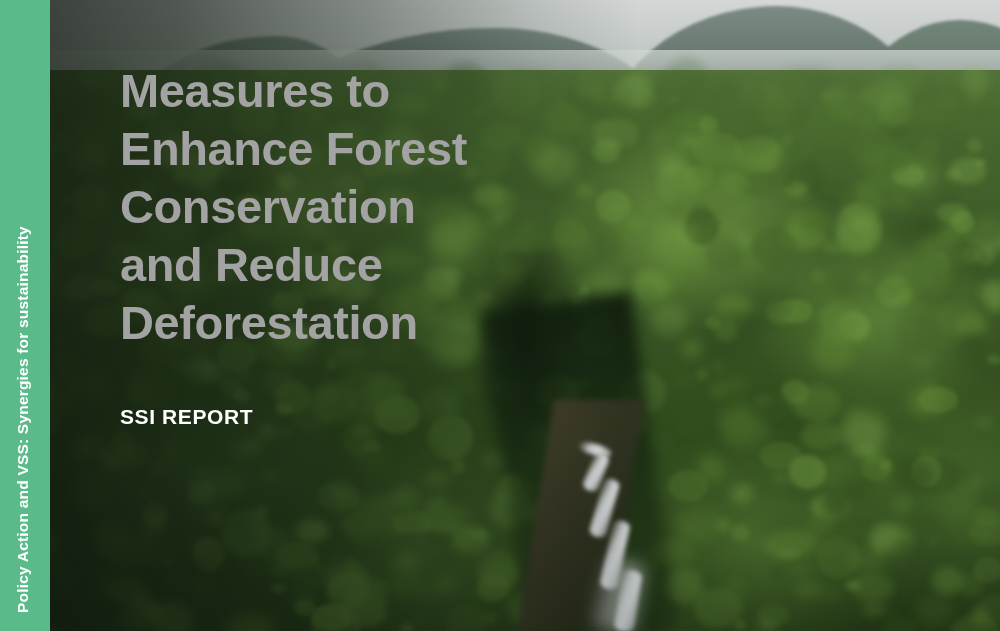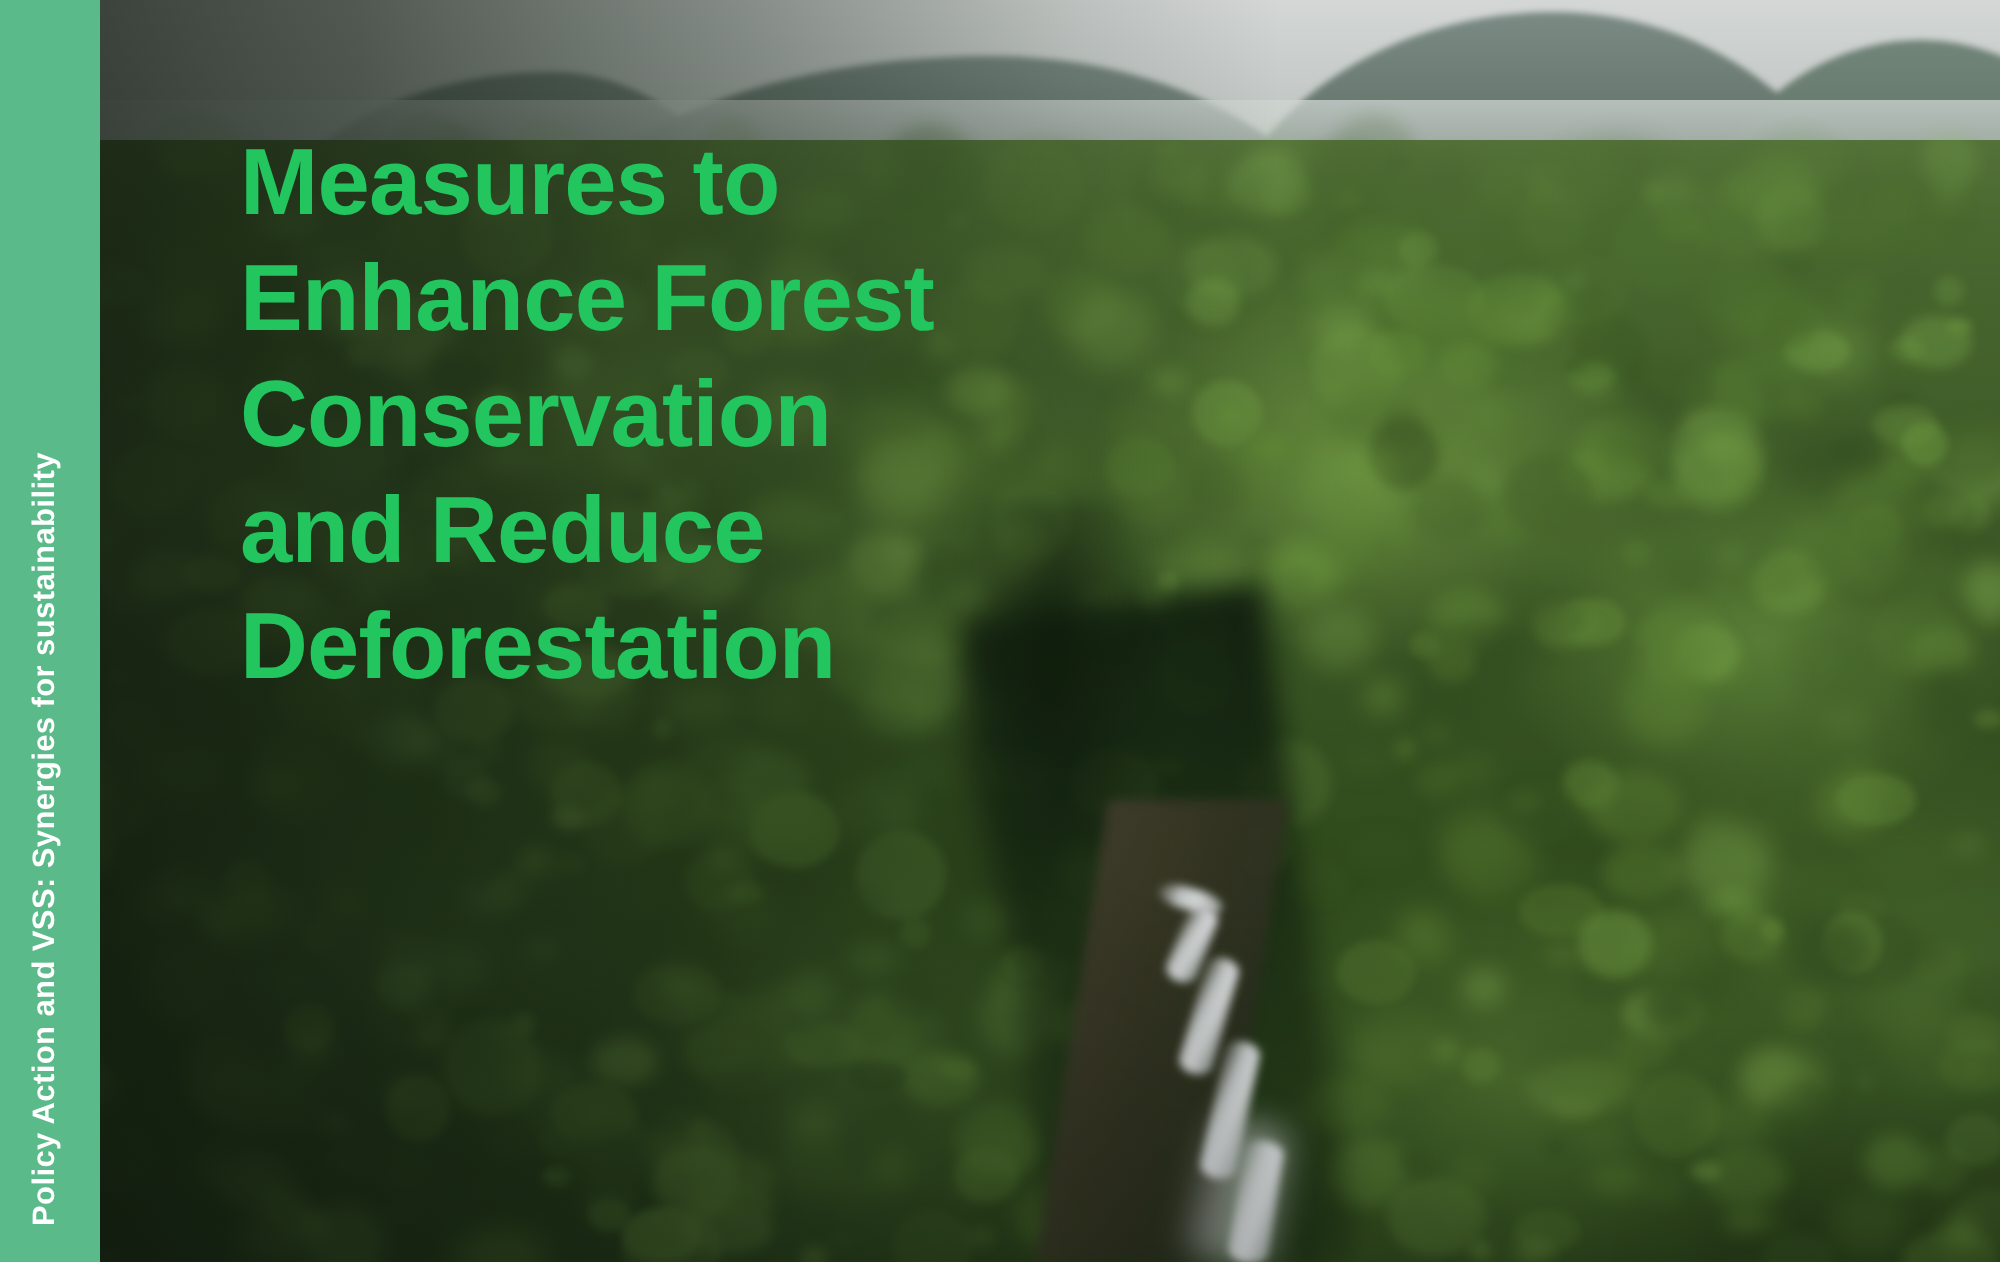--- a/index.html
+++ b/index.html
@@ -137,21 +137,21 @@
     letter-spacing:.2px;
   }
 
   
   .content{
     position:absolute;
     left:120px;top:62px;
     width:560px;
   }
   .title{
-    color:#22c55e;
+    color:#a3a3a3;
     font-size:47px;
     font-weight:bold;
     line-height:58px;
     letter-spacing:-.4px;
     margin:0;
     white-space:pre-line;
   }
   .subtitle{
     color:#ffffff;
     font-size:21px;
@@ -1106,15 +1106,16 @@
   <div class="spine">
     <div class="spine-rot">Policy Action and VSS: Synergies for sustainability</div>
   </div>
 
   <div class="content">
     <h1 class="title">Measures to
 Enhance Forest
 Conservation
 and Reduce
 Deforestation</h1>
+    <p class="kicker">SSI REPORT</p>
   </div>
 
 </div>
 
 </body></html>

